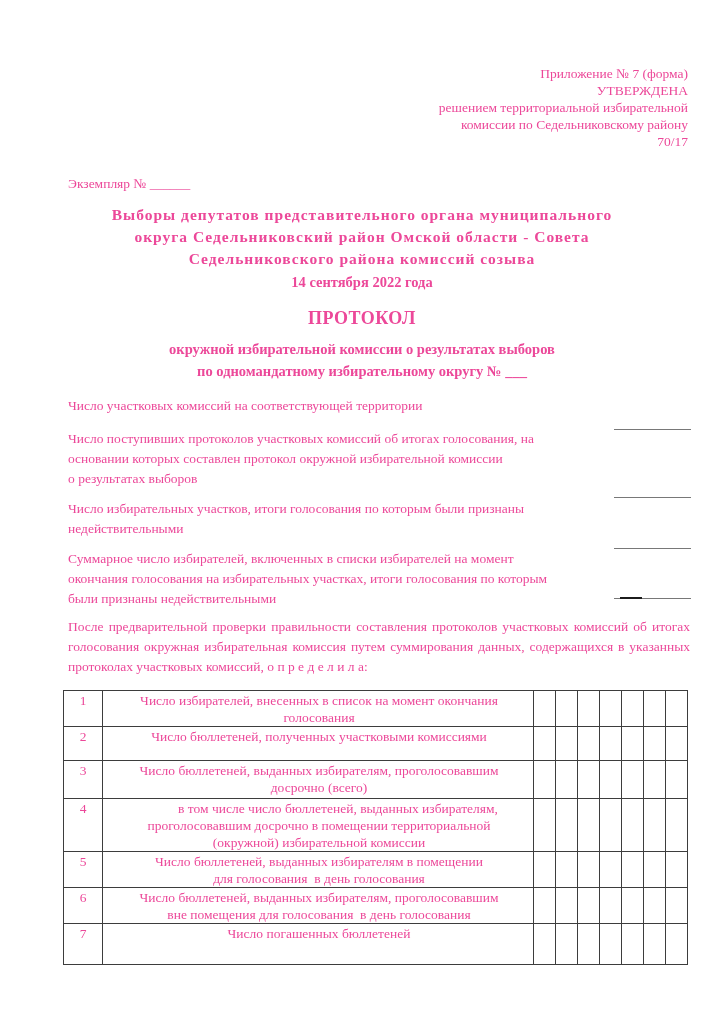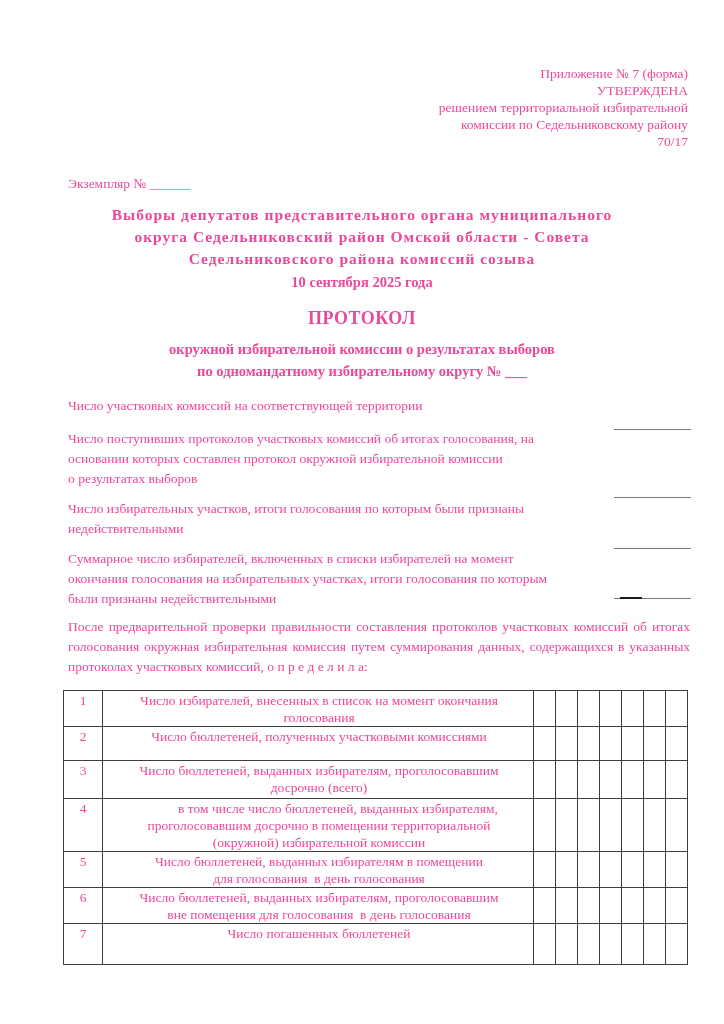--- a/index.html
+++ b/index.html
@@ -69,21 +69,21 @@
     <div>комиссии по Седельниковскому району</div>
     <div>70/17</div>
   </div>
 
   <div class="copy-line">Экземпляр № ______</div>
 
   <div class="election-title">Выборы депутатов представительного органа муниципального
 округа Седельниковский район Омской области - Совета
 Седельниковского района комиссий созыва</div>
 
-  <div class="election-date">10 сентября 2025 года</div>
+  <div class="election-date">14 сентября 2022 года</div>
 
   <div class="protocol-heading">ПРОТОКОЛ</div>
 
   <div class="protocol-subheading">окружной избирательной комиссии о результатах выборов
 по одномандатному избирательному округу № ___</div>
 
   <div class="para p2">Число поступивших протоколов участковых комиссий об итогах голосования, на
 основании которых составлен протокол окружной избирательной комиссии
 о результатах выборов</div>
   <div class="para p1">Число участковых комиссий на соответствующей территории</div>

